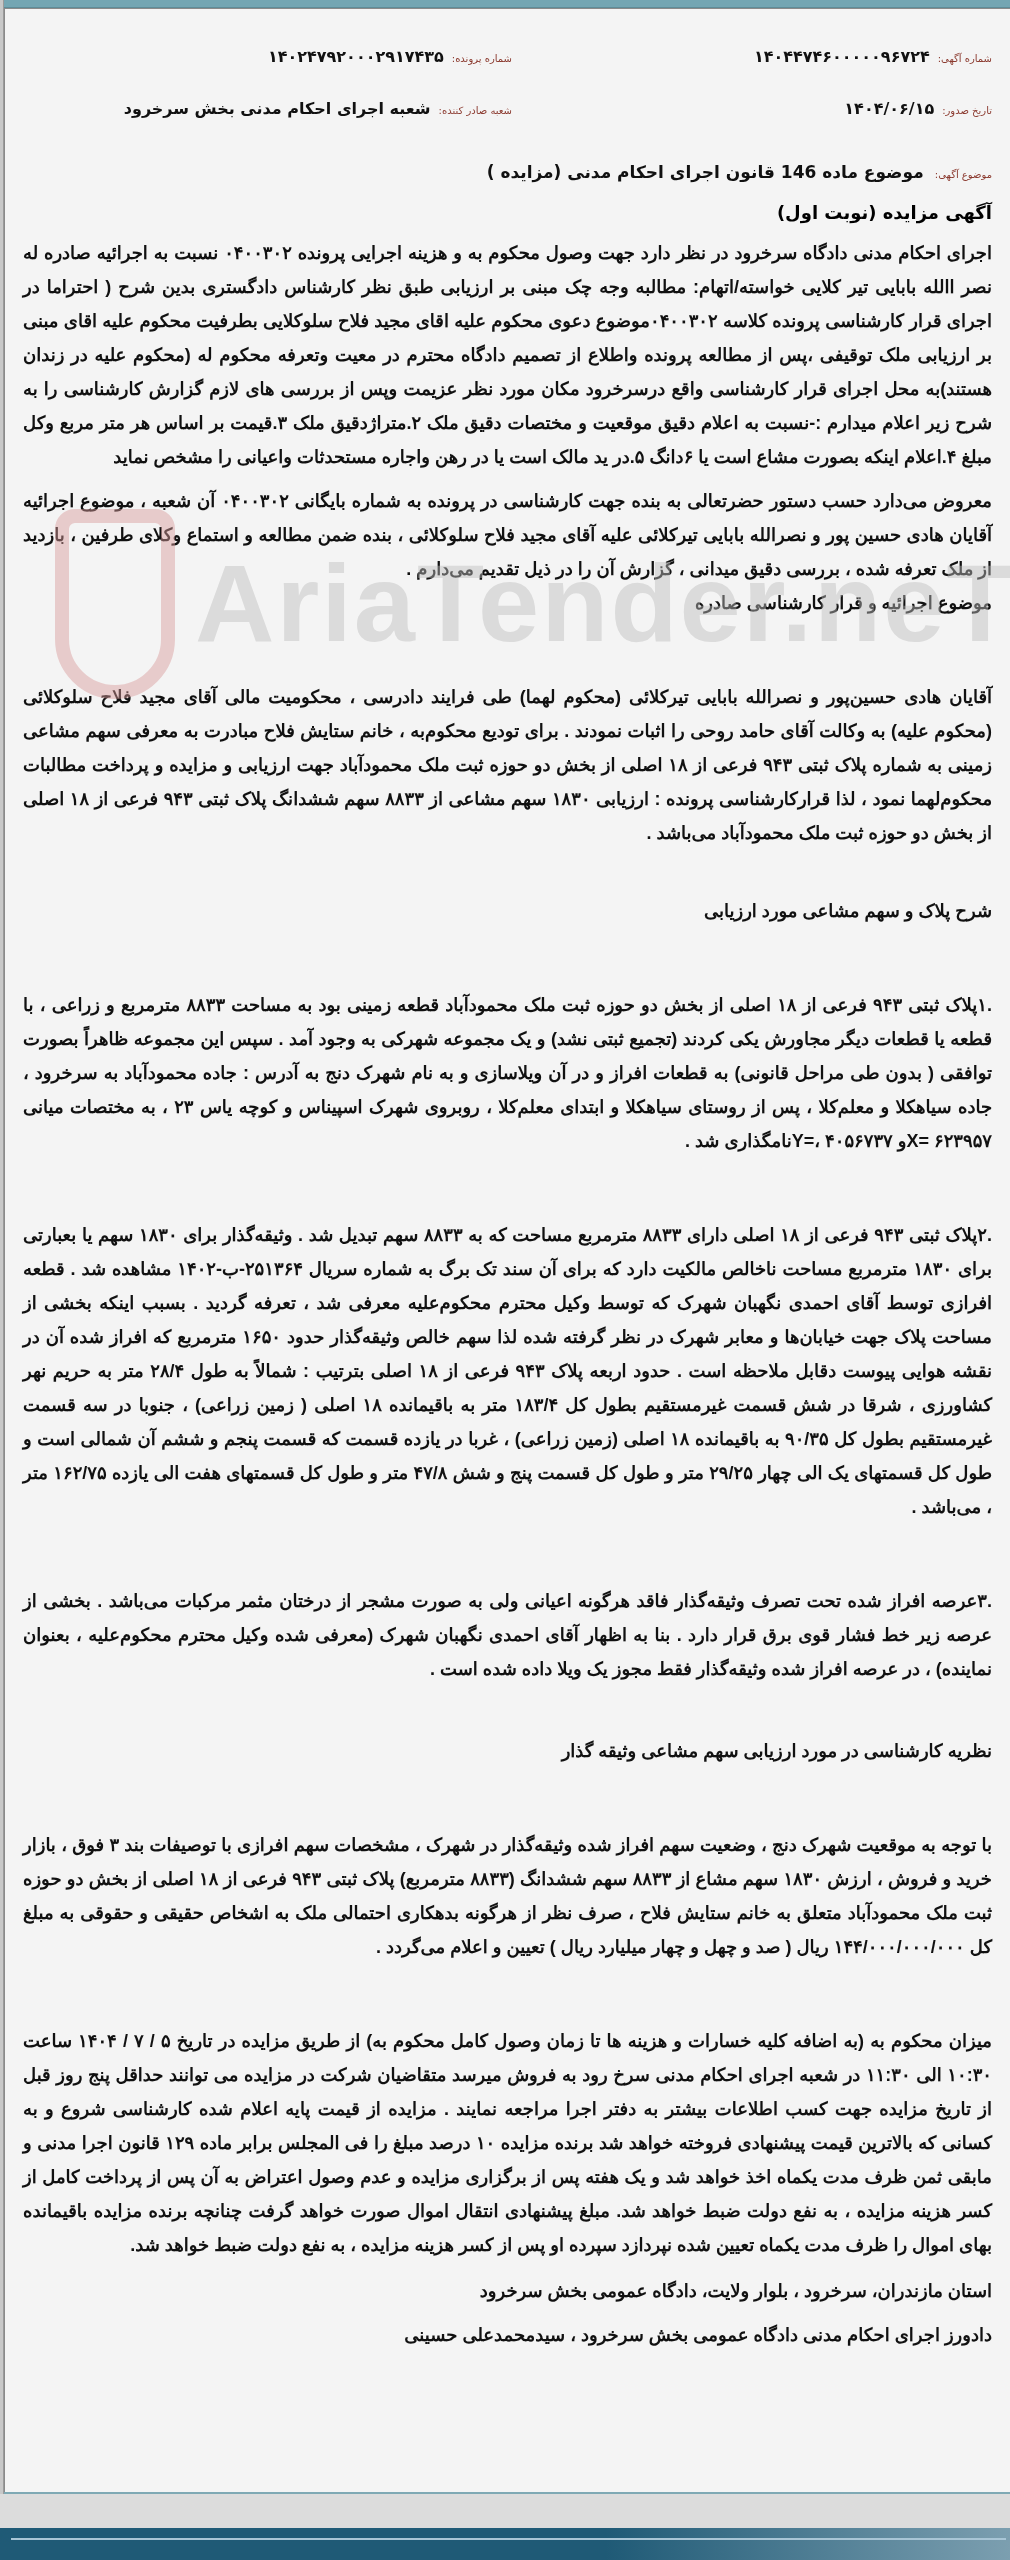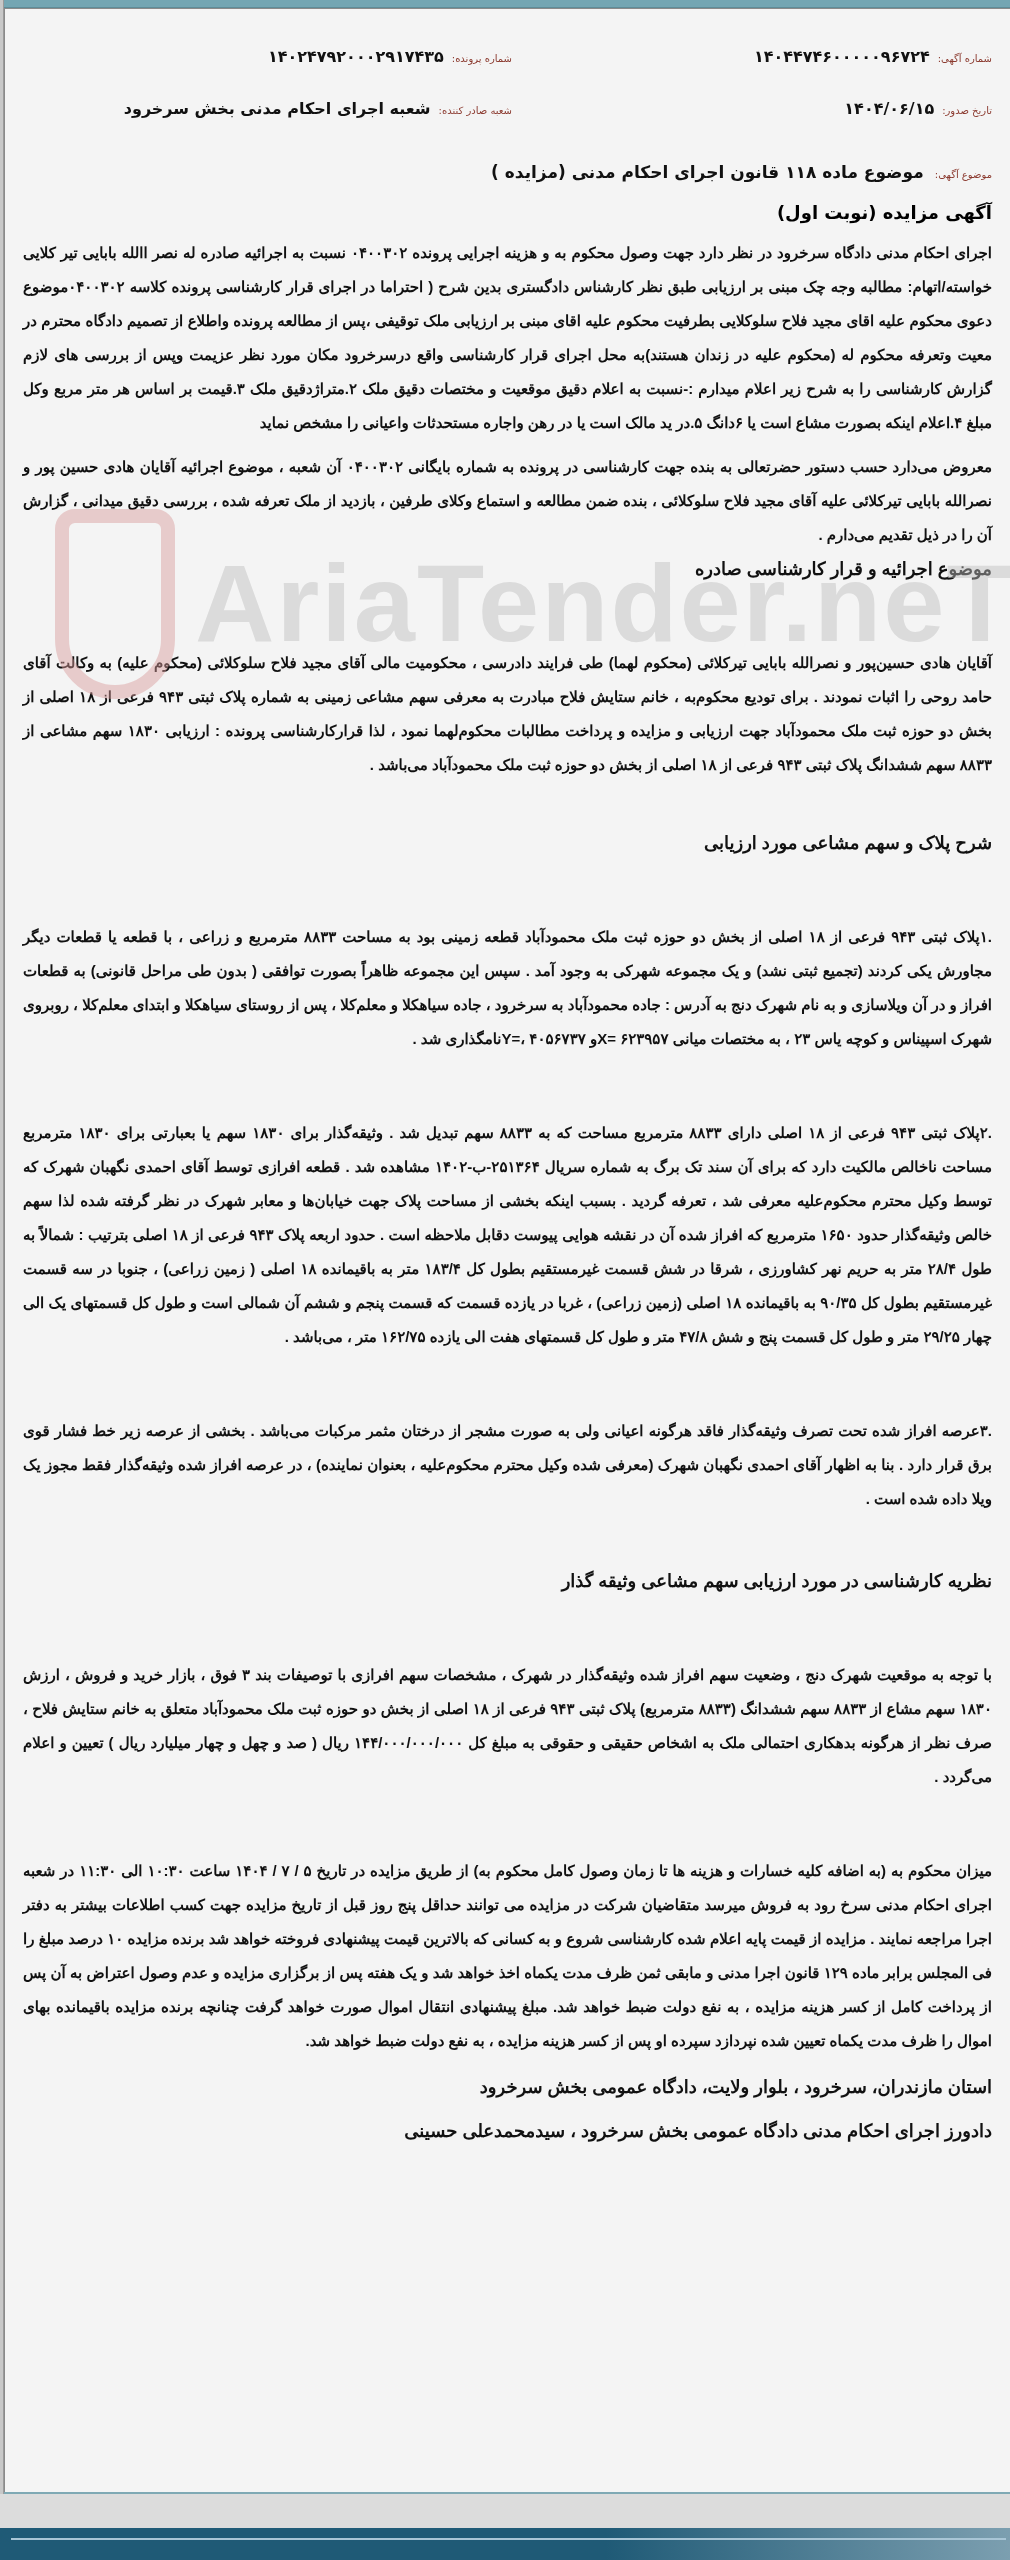--- a/index.html
+++ b/index.html
@@ -55,21 +55,21 @@
     .meta-line {
       font-size: 16px; margin: 0; padding: 0; line-height: 34px;
       white-space: nowrap;
     }
     .meta-line .lbl { margin-left: 6px; }
     .meta-line .val { font-size: 17px; }
     .heading-plain { font-size: 18px; font-weight: bold; line-height: 34px; margin: 0; }
     .para {
       font-family: "Liberation Sans", sans-serif;
       font-weight: bold;
-      font-size: 15px;
+      font-size: 18px;
       line-height: 34px;
       text-align: justify;
       margin: 0;
       color: #111;
     }
     .sec-title {
       font-family: "Liberation Sans", sans-serif;
       font-weight: bold;
       font-size: 18px;
       line-height: 34px;
@@ -114,21 +114,21 @@
     </div>
     <div class="hdr-row" style="right:480px; top:90px;">
       <span class="lbl">شعبه صادر کننده:</span>
       <span class="val">شعبه اجرای احکام مدنی بخش سرخرود</span>
     </div>
   </div>
 
   <div style="margin-top:16px;">
     <p class="meta-line">
       <span class="lbl">موضوع آگهی:</span>
-      <span class="val">موضوع ماده ۱۱۸ قانون اجرای احکام مدنی (مزایده )</span>
+      <span class="val">موضوع ماده 146 قانون اجرای احکام مدنی (مزایده )</span>
     </p>
     <p class="heading-plain" style="margin-top:4px;">آگهی مزایده (نوبت اول)</p>
   </div>
 
   <p class="para" style="margin-top:6px;">اجرای احکام مدنی دادگاه سرخرود در نظر دارد جهت وصول محکوم به و هزینه اجرایی پرونده ۰۴۰۰۳۰۲ نسبت به اجرائیه صادره له نصر االله بابایی تیر کلایی خواسته/اتهام: مطالبه وجه چک مبنی بر ارزیابی طبق نظر کارشناس دادگستری بدین شرح ( احتراما در اجرای قرار کارشناسی پرونده کلاسه ۰۴۰۰۳۰۲موضوع دعوی محکوم علیه اقای مجید فلاح سلوکلایی بطرفیت محکوم علیه اقای مبنی بر ارزیابی ملک توقیفی ،پس از مطالعه پرونده واطلاع از تصمیم دادگاه محترم در معیت وتعرفه محکوم له (محکوم علیه در زندان هستند)به محل اجرای قرار کارشناسی واقع درسرخرود مکان مورد نظر عزیمت وپس از بررسی های لازم گزارش کارشناسی را به شرح زیر اعلام میدارم :-نسبت به اعلام دقیق موقعیت و مختصات دقیق ملک ۲.متراژدقیق ملک ۳.قیمت بر اساس هر متر مربع وکل مبلغ ۴.اعلام اینکه بصورت مشاع است یا ۶دانگ ۵.در ید مالک است یا در رهن واجاره مستحدثات واعیانی را مشخص نماید</p>
 
   <p class="para" style="margin-top:10px;">معروض می‌دارد حسب دستور حضرتعالی به بنده جهت کارشناسی در پرونده به شماره بایگانی ۰۴۰۰۳۰۲ آن شعبه ، موضوع اجرائیه آقایان هادی حسین پور و نصرالله بابایی تیرکلائی علیه آقای مجید فلاح سلوکلائی ، بنده ضمن مطالعه و استماع وکلای طرفین ، بازدید از ملک تعرفه شده ، بررسی دقیق میدانی ، گزارش آن را در ذیل تقدیم می‌دارم .</p>
 
   <p class="sec-title" style="">موضوع اجرائیه و قرار کارشناسی صادره</p>
   <p class="para" style="margin-top:60px;">آقایان هادی حسین‌پور و نصرالله بابایی تیرکلائی (محکوم لهما) طی فرایند دادرسی ، محکومیت مالی آقای مجید فلاح سلوکلائی (محکوم علیه) به وکالت آقای حامد روحی را اثبات نمودند . برای تودیع محکوم‌به ، خانم ستایش فلاح مبادرت به معرفی سهم مشاعی زمینی به شماره پلاک ثبتی ۹۴۳ فرعی از ۱۸ اصلی از بخش دو حوزه ثبت ملک محمودآباد جهت ارزیابی و مزایده و پرداخت مطالبات محکوم‌لهما نمود ، لذا قرارکارشناسی پرونده : ارزیابی ۱۸۳۰ سهم مشاعی از ۸۸۳۳ سهم ششدانگ پلاک ثبتی ۹۴۳ فرعی از ۱۸ اصلی از بخش دو حوزه ثبت ملک محمودآباد می‌باشد .</p>

